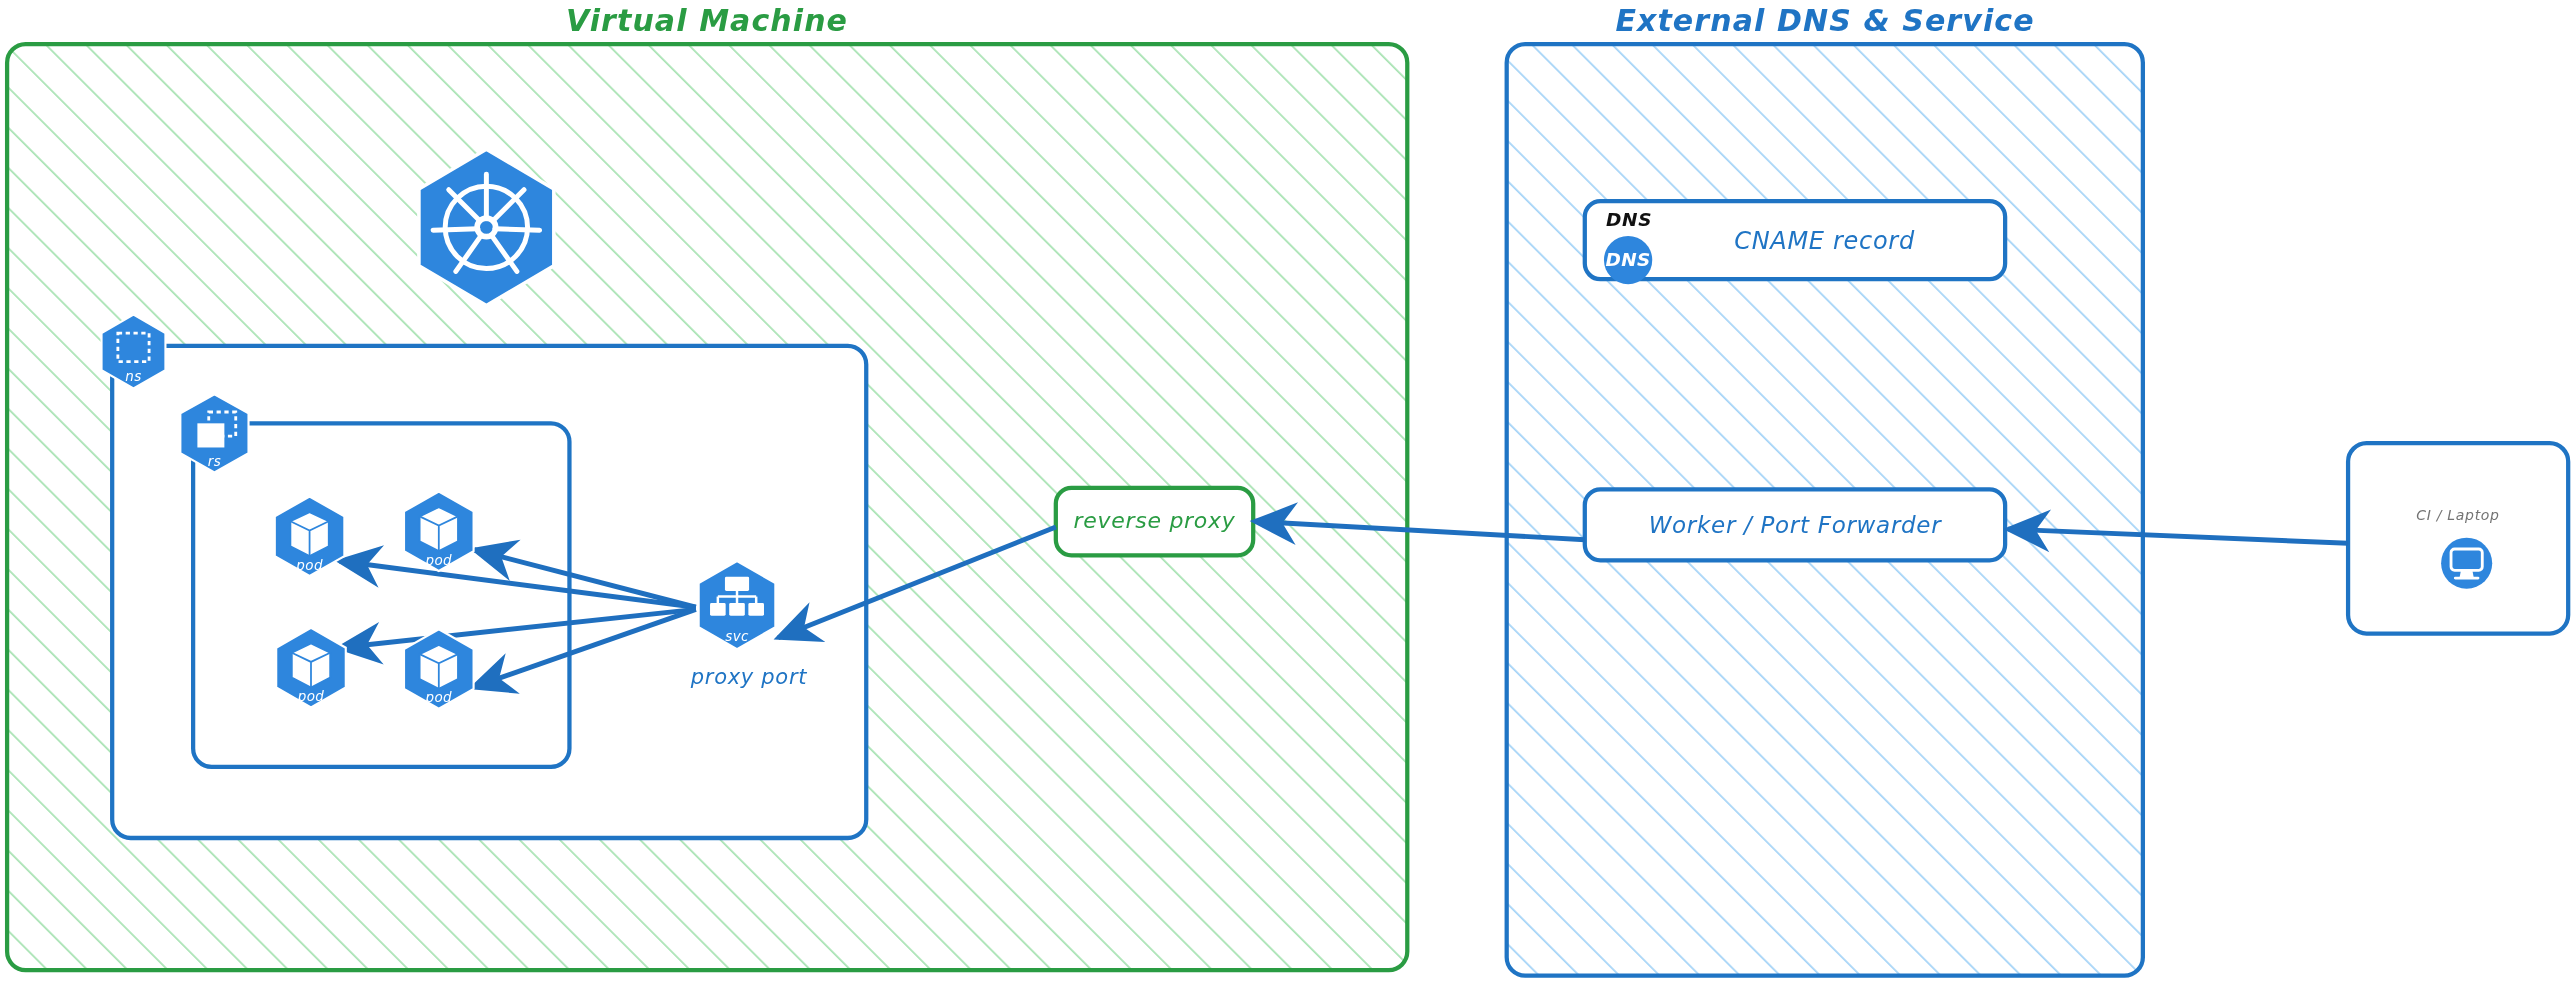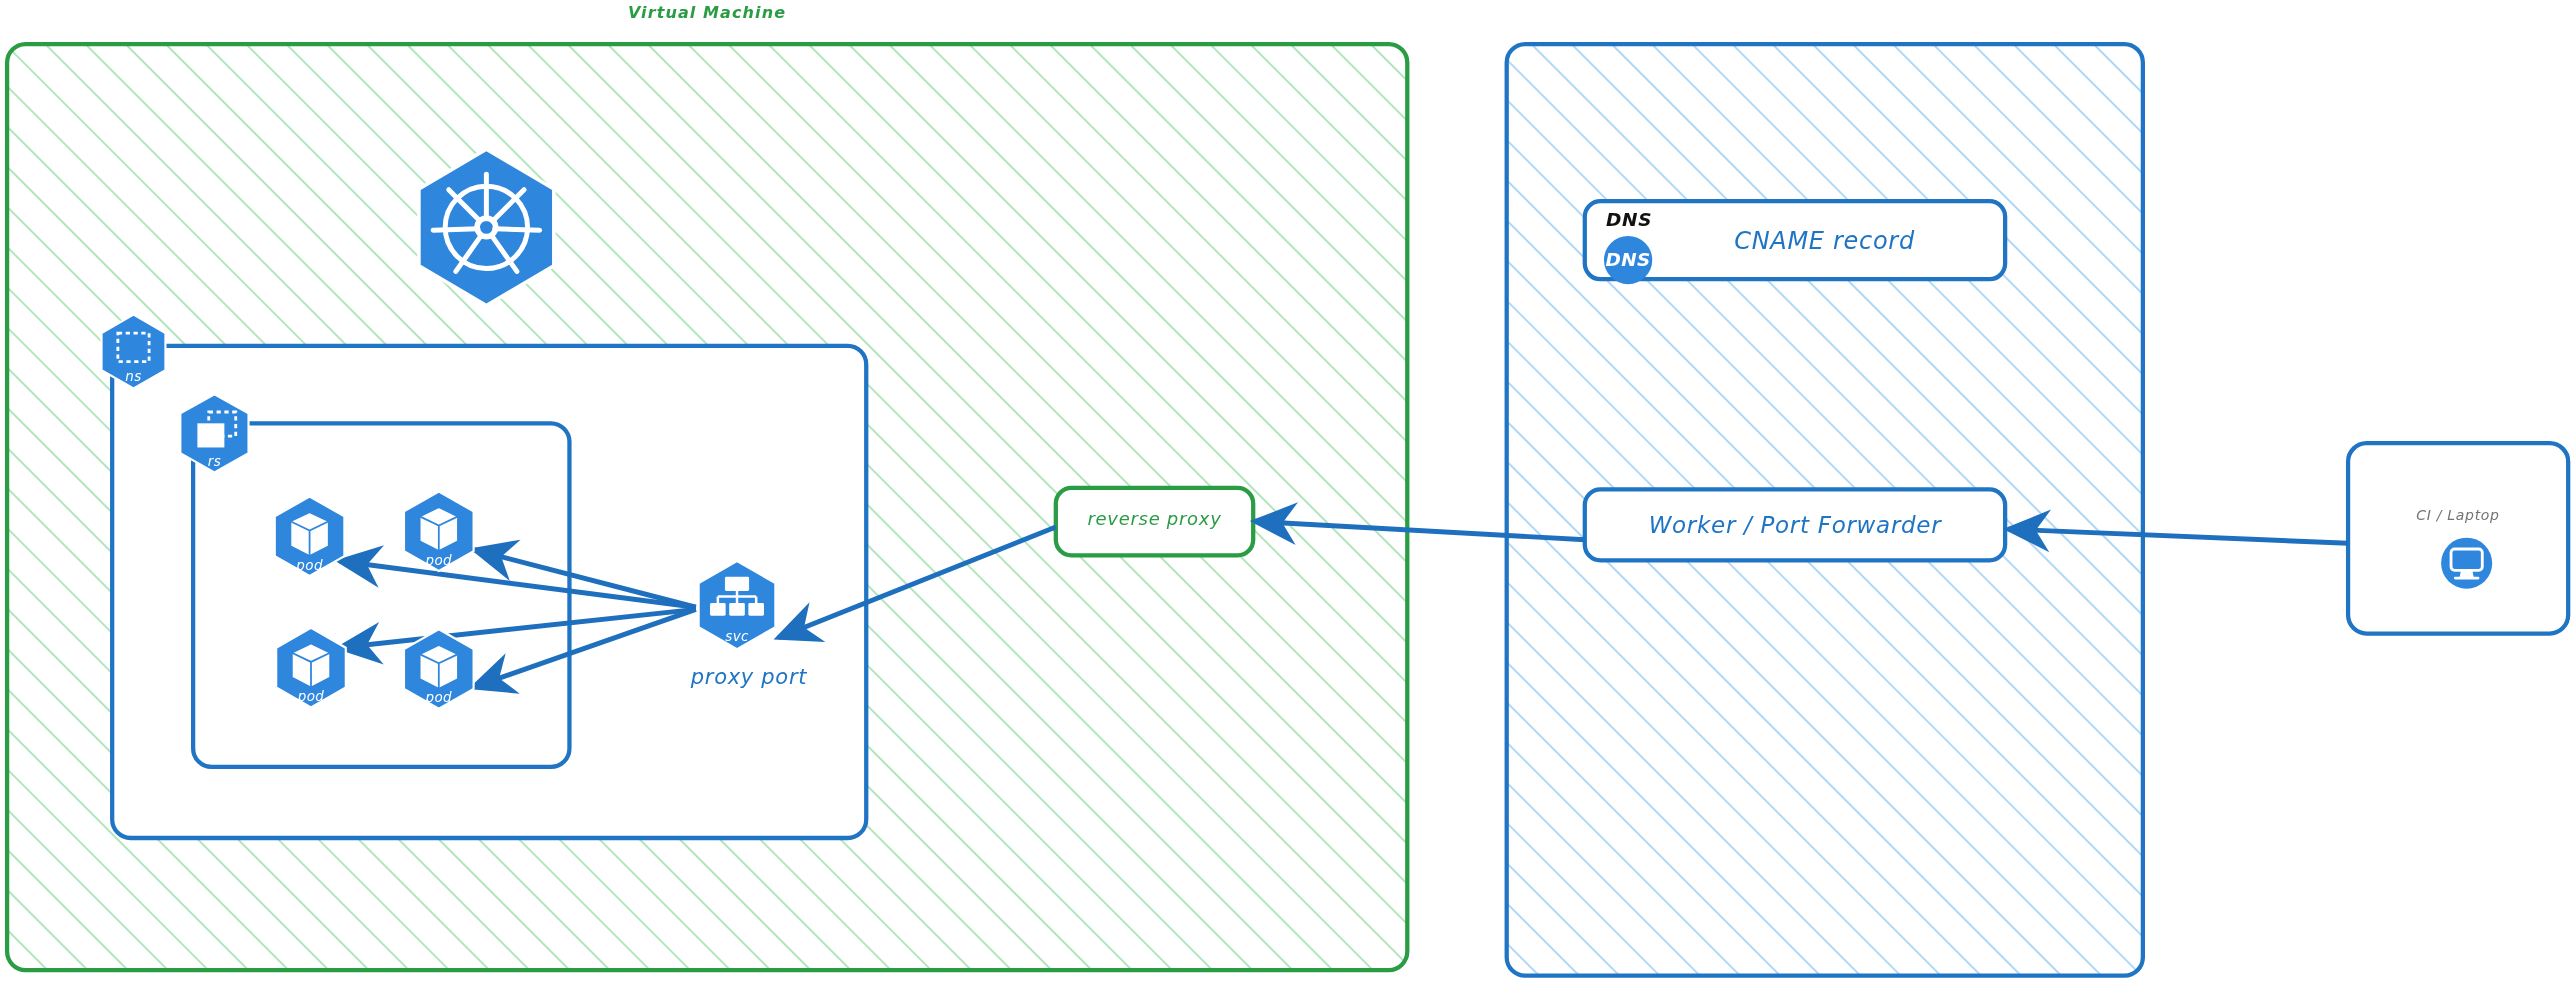--- a/index.html
+++ b/index.html
@@ -5,21 +5,21 @@
   html,body{margin:0;padding:0;background:#ffffff;}
   body{
     font-family:"DejaVu Sans", sans-serif;
     width:2576px;height:983px;overflow:hidden;position:relative;
   }
   #stage{position:absolute;left:0;top:0;width:2576px;height:983px;}
   svg.layer{position:absolute;left:0;top:0;width:2576px;height:983px;overflow:visible;}
   .panel-title{
     position:absolute;white-space:nowrap;
     font-family:"DejaVu Sans", sans-serif;font-style:italic;
-    font-size:16px;font-weight:600;letter-spacing:1.1px;
+    font-size:30px;font-weight:600;letter-spacing:1.1px;
   }
   .node-label{
     position:absolute;white-space:nowrap;text-align:center;
     font-family:"DejaVu Sans", sans-serif;font-style:italic;
     letter-spacing:0.7px;
   }
   .icon-caption{
     font-family:"DejaVu Sans", sans-serif;font-style:italic;
     font-size:19px;fill:#ffffff;letter-spacing:0.5px;
   }
@@ -173,24 +173,25 @@
     <g transform="translate(3474,793)">
       <circle cx="0" cy="0" r="36" fill="#2e86dd"></circle>
       <rect x="-22" y="-20" width="44" height="30" rx="5" fill="none" stroke="#ffffff" stroke-width="4"></rect>
       <path d="M-8,10 L-10,20 L10,20 L8,10 Z" fill="#ffffff"></path>
       <line x1="-16" y1="21" x2="16" y2="21" stroke="#ffffff" stroke-width="4" stroke-linecap="round"></line>
     </g>
   </svg>
 
   <div class="panel-title" style="left:7px;top:2.8px;width:1400px;text-align:center;color:#2a9c43;">Virtual Machine</div>
 
+  <div class="panel-title" style="left:1507px;top:2.8px;width:636px;text-align:center;color:#1f74c4;">External DNS &amp; Service</div>
 
   <div class="node-label" style="left:678px;top:665px;width:142px;color:#1f74c4;font-size:21px;">proxy port</div>
 
-  <div class="node-label" style="left:1056px;top:508px;width:197px;color:#2a9c43;font-size:18px;">reverse proxy</div>
+  <div class="node-label" style="left:1056px;top:508px;width:197px;color:#2a9c43;font-size:22px;">reverse proxy</div>
 
   <div class="dnschip-label" style="left:1606px;top:209px;">DNS</div>
 
   <div class="node-label" style="left:1661px;top:227px;width:327px;color:#1f74c4;font-size:24px;">CNAME record</div>
 
   <div class="node-label" style="left:1585px;top:512px;width:420px;color:#1f74c4;font-size:23px;">Worker / Port Forwarder</div>
 
   <div class="node-label" style="left:2348px;top:507px;width:220px;color:#737373;font-size:14px;">CI / Laptop</div>
 
 </div>

